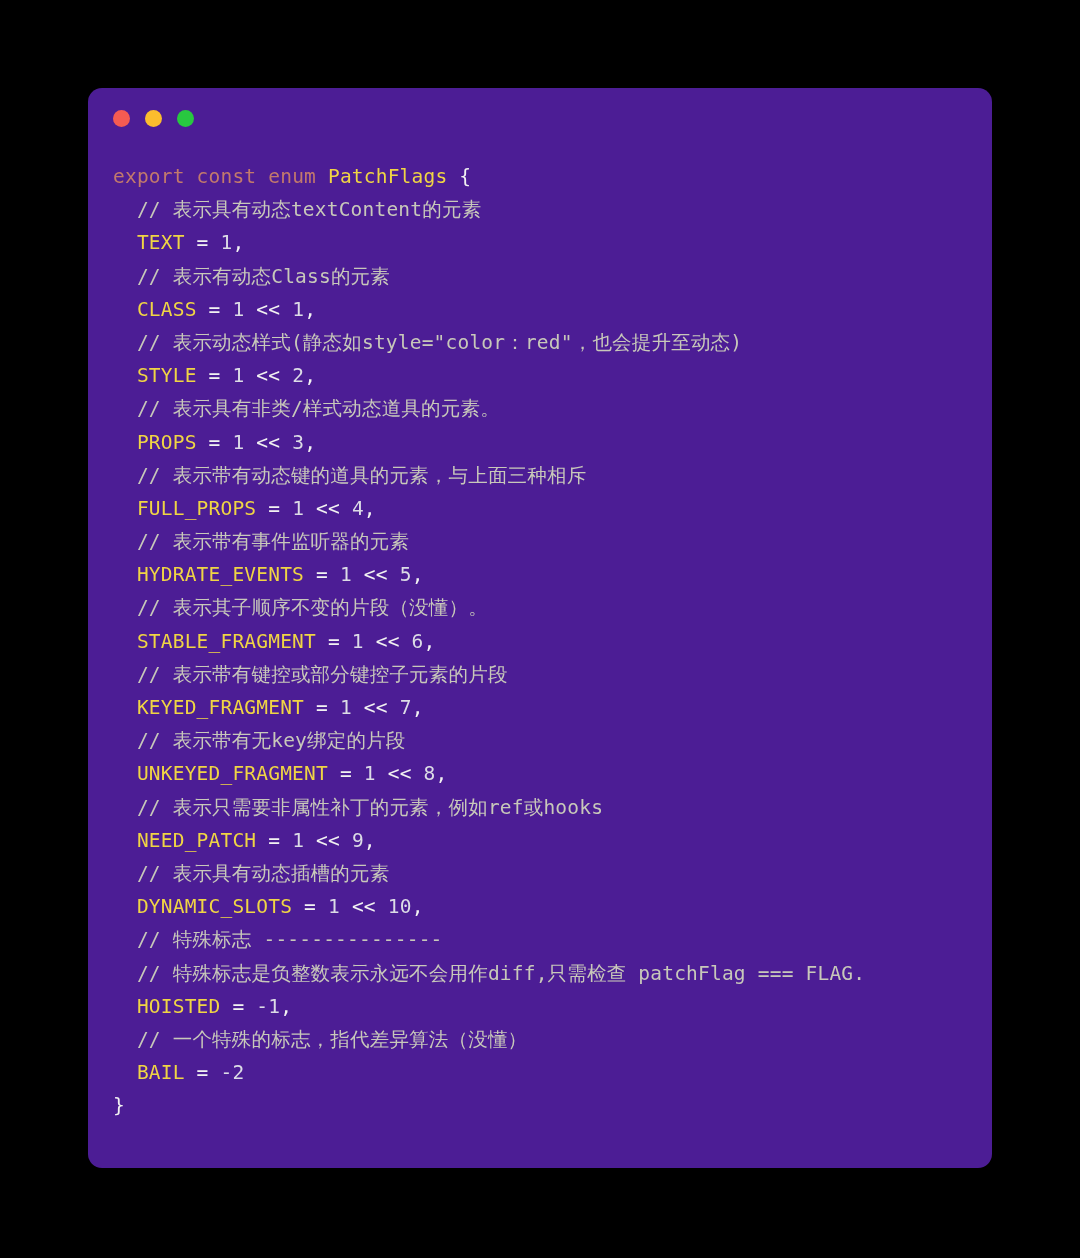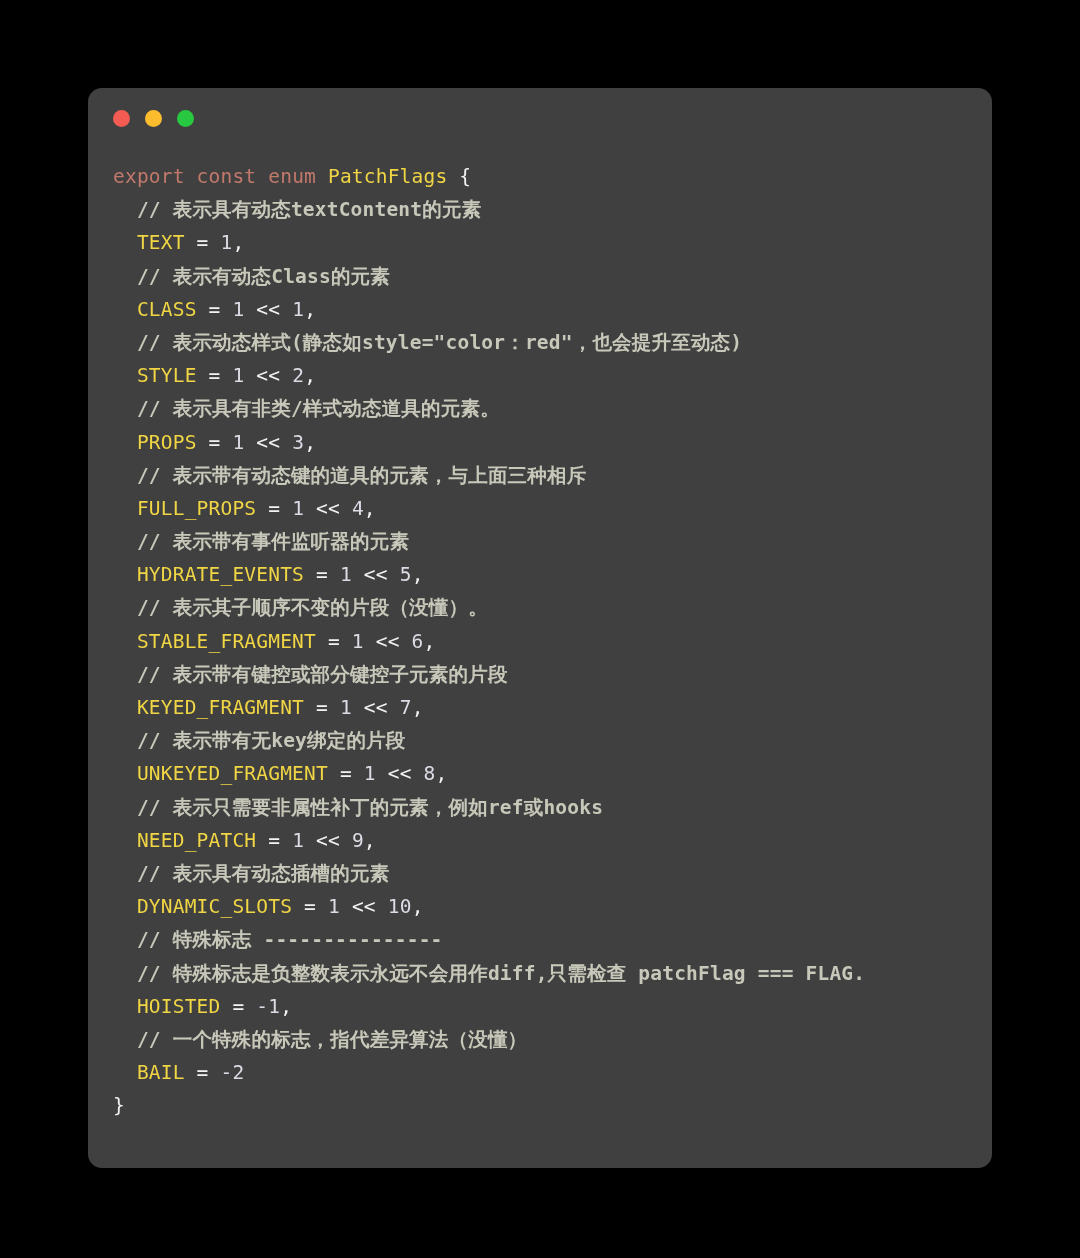--- a/index.html
+++ b/index.html
@@ -47,27 +47,27 @@
   .line {
     white-space: pre;
     height: 33.2px;
   }
   .kw      { color: #c2796c; }
   .type    { color: #f0d544; }
   .name    { color: #f0d544; }
   .num     { color: #dcdce6; }
   .op      { color: #f2f2f2; }
   .punct   { color: #f2f2f2; }
-  .cmt     { color: #c8c8ba; font-family: "DejaVu Sans Mono", "Liberation Mono", monospace; font-weight: bold; }
+  .cmt     { color: #c8c8ba; font-family: "DejaVu Sans Mono", "Liberation Mono", monospace; }
   .brace   { color: #f2f2f2; }
 </style>
 </head>
 <body style="background: rgb(0, 0, 0);">
 
-<div id="code-window" style="background: #404040;">
+<div id="code-window" style="background: #4c1d95;">
 
   <div id="titlebar">
     <span class="dot" style="background: rgb(244, 91, 82);"></span>
     <span class="dot" style="background: rgb(251, 189, 46);"></span>
     <span class="dot" style="background: rgb(40, 200, 64);"></span>
   </div>
 
   <div id="code-body"><div class="line"><span class="kw">export</span><span class="sp"> </span><span class="kw">const</span><span class="sp"> </span><span class="kw">enum</span><span class="sp"> </span><span class="type">PatchFlags</span><span class="sp"> </span><span class="brace">{</span></div><div class="line"><span>  </span><span class="cmt">// 表示具有动态textContent的元素</span></div><div class="line"><span>  </span><span class="name">TEXT</span><span class="sp"> </span><span class="op">=</span><span class="sp"> </span><span class="num">1</span><span class="punct">,</span></div><div class="line"><span>  </span><span class="cmt">// 表示有动态Class的元素</span></div><div class="line"><span>  </span><span class="name">CLASS</span><span class="sp"> </span><span class="op">=</span><span class="sp"> </span><span class="num">1</span><span class="sp"> </span><span class="op">&lt;&lt;</span><span class="sp"> </span><span class="num">1</span><span class="punct">,</span></div><div class="line"><span>  </span><span class="cmt">// 表示动态样式(静态如style="color：red"，也会提升至动态)</span></div><div class="line"><span>  </span><span class="name">STYLE</span><span class="sp"> </span><span class="op">=</span><span class="sp"> </span><span class="num">1</span><span class="sp"> </span><span class="op">&lt;&lt;</span><span class="sp"> </span><span class="num">2</span><span class="punct">,</span></div><div class="line"><span>  </span><span class="cmt">// 表示具有非类/样式动态道具的元素。</span></div><div class="line"><span>  </span><span class="name">PROPS</span><span class="sp"> </span><span class="op">=</span><span class="sp"> </span><span class="num">1</span><span class="sp"> </span><span class="op">&lt;&lt;</span><span class="sp"> </span><span class="num">3</span><span class="punct">,</span></div><div class="line"><span>  </span><span class="cmt">// 表示带有动态键的道具的元素，与上面三种相斥</span></div><div class="line"><span>  </span><span class="name">FULL_PROPS</span><span class="sp"> </span><span class="op">=</span><span class="sp"> </span><span class="num">1</span><span class="sp"> </span><span class="op">&lt;&lt;</span><span class="sp"> </span><span class="num">4</span><span class="punct">,</span></div><div class="line"><span>  </span><span class="cmt">// 表示带有事件监听器的元素</span></div><div class="line"><span>  </span><span class="name">HYDRATE_EVENTS</span><span class="sp"> </span><span class="op">=</span><span class="sp"> </span><span class="num">1</span><span class="sp"> </span><span class="op">&lt;&lt;</span><span class="sp"> </span><span class="num">5</span><span class="punct">,</span></div><div class="line"><span>  </span><span class="cmt">// 表示其子顺序不变的片段（没懂）。</span></div><div class="line"><span>  </span><span class="name">STABLE_FRAGMENT</span><span class="sp"> </span><span class="op">=</span><span class="sp"> </span><span class="num">1</span><span class="sp"> </span><span class="op">&lt;&lt;</span><span class="sp"> </span><span class="num">6</span><span class="punct">,</span></div><div class="line"><span>  </span><span class="cmt">// 表示带有键控或部分键控子元素的片段</span></div><div class="line"><span>  </span><span class="name">KEYED_FRAGMENT</span><span class="sp"> </span><span class="op">=</span><span class="sp"> </span><span class="num">1</span><span class="sp"> </span><span class="op">&lt;&lt;</span><span class="sp"> </span><span class="num">7</span><span class="punct">,</span></div><div class="line"><span>  </span><span class="cmt">// 表示带有无key绑定的片段</span></div><div class="line"><span>  </span><span class="name">UNKEYED_FRAGMENT</span><span class="sp"> </span><span class="op">=</span><span class="sp"> </span><span class="num">1</span><span class="sp"> </span><span class="op">&lt;&lt;</span><span class="sp"> </span><span class="num">8</span><span class="punct">,</span></div><div class="line"><span>  </span><span class="cmt">// 表示只需要非属性补丁的元素，例如ref或hooks</span></div><div class="line"><span>  </span><span class="name">NEED_PATCH</span><span class="sp"> </span><span class="op">=</span><span class="sp"> </span><span class="num">1</span><span class="sp"> </span><span class="op">&lt;&lt;</span><span class="sp"> </span><span class="num">9</span><span class="punct">,</span></div><div class="line"><span>  </span><span class="cmt">// 表示具有动态插槽的元素</span></div><div class="line"><span>  </span><span class="name">DYNAMIC_SLOTS</span><span class="sp"> </span><span class="op">=</span><span class="sp"> </span><span class="num">1</span><span class="sp"> </span><span class="op">&lt;&lt;</span><span class="sp"> </span><span class="num">10</span><span class="punct">,</span></div><div class="line"><span>  </span><span class="cmt">// 特殊标志 ---------------</span></div><div class="line"><span>  </span><span class="cmt">// 特殊标志是负整数表示永远不会用作diff,只需检查 patchFlag === FLAG.</span></div><div class="line"><span>  </span><span class="name">HOISTED</span><span class="sp"> </span><span class="op">=</span><span class="sp"> </span><span class="num">-1</span><span class="punct">,</span></div><div class="line"><span>  </span><span class="cmt">// 一个特殊的标志，指代差异算法（没懂）</span></div><div class="line"><span>  </span><span class="name">BAIL</span><span class="sp"> </span><span class="op">=</span><span class="sp"> </span><span class="num">-2</span></div><div class="line"><span class="brace">}</span></div></div>
 
 </div>

